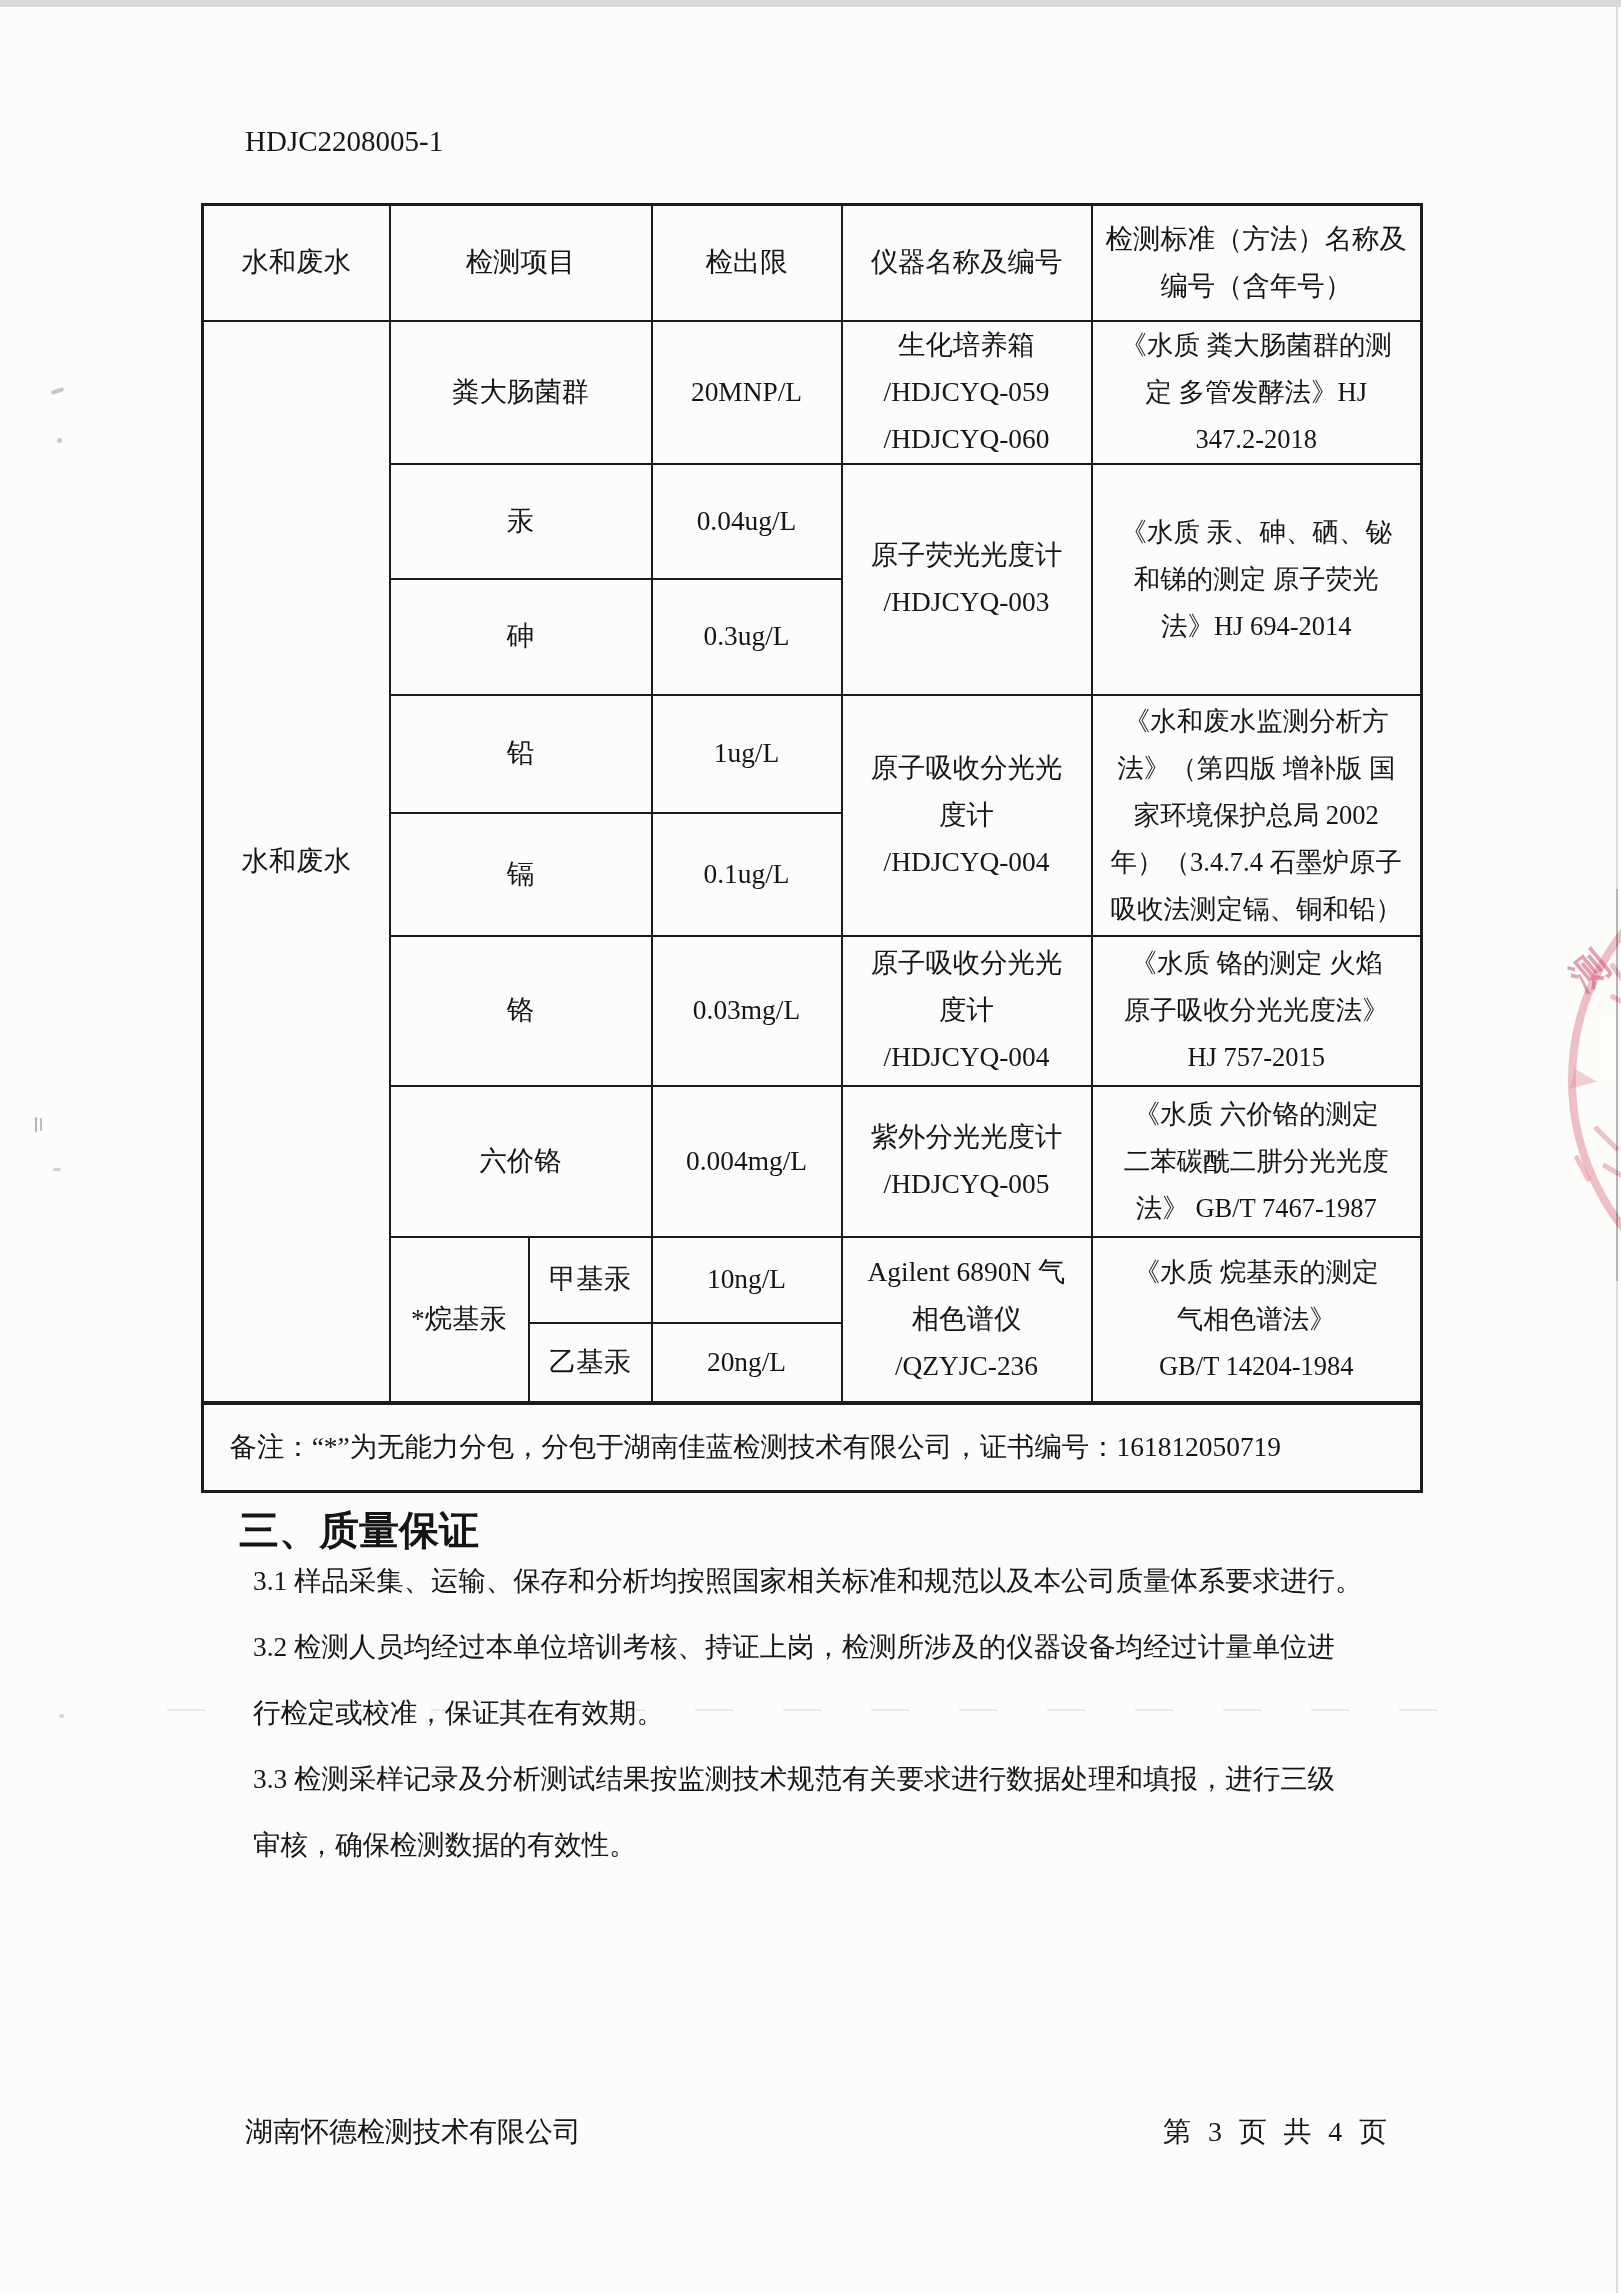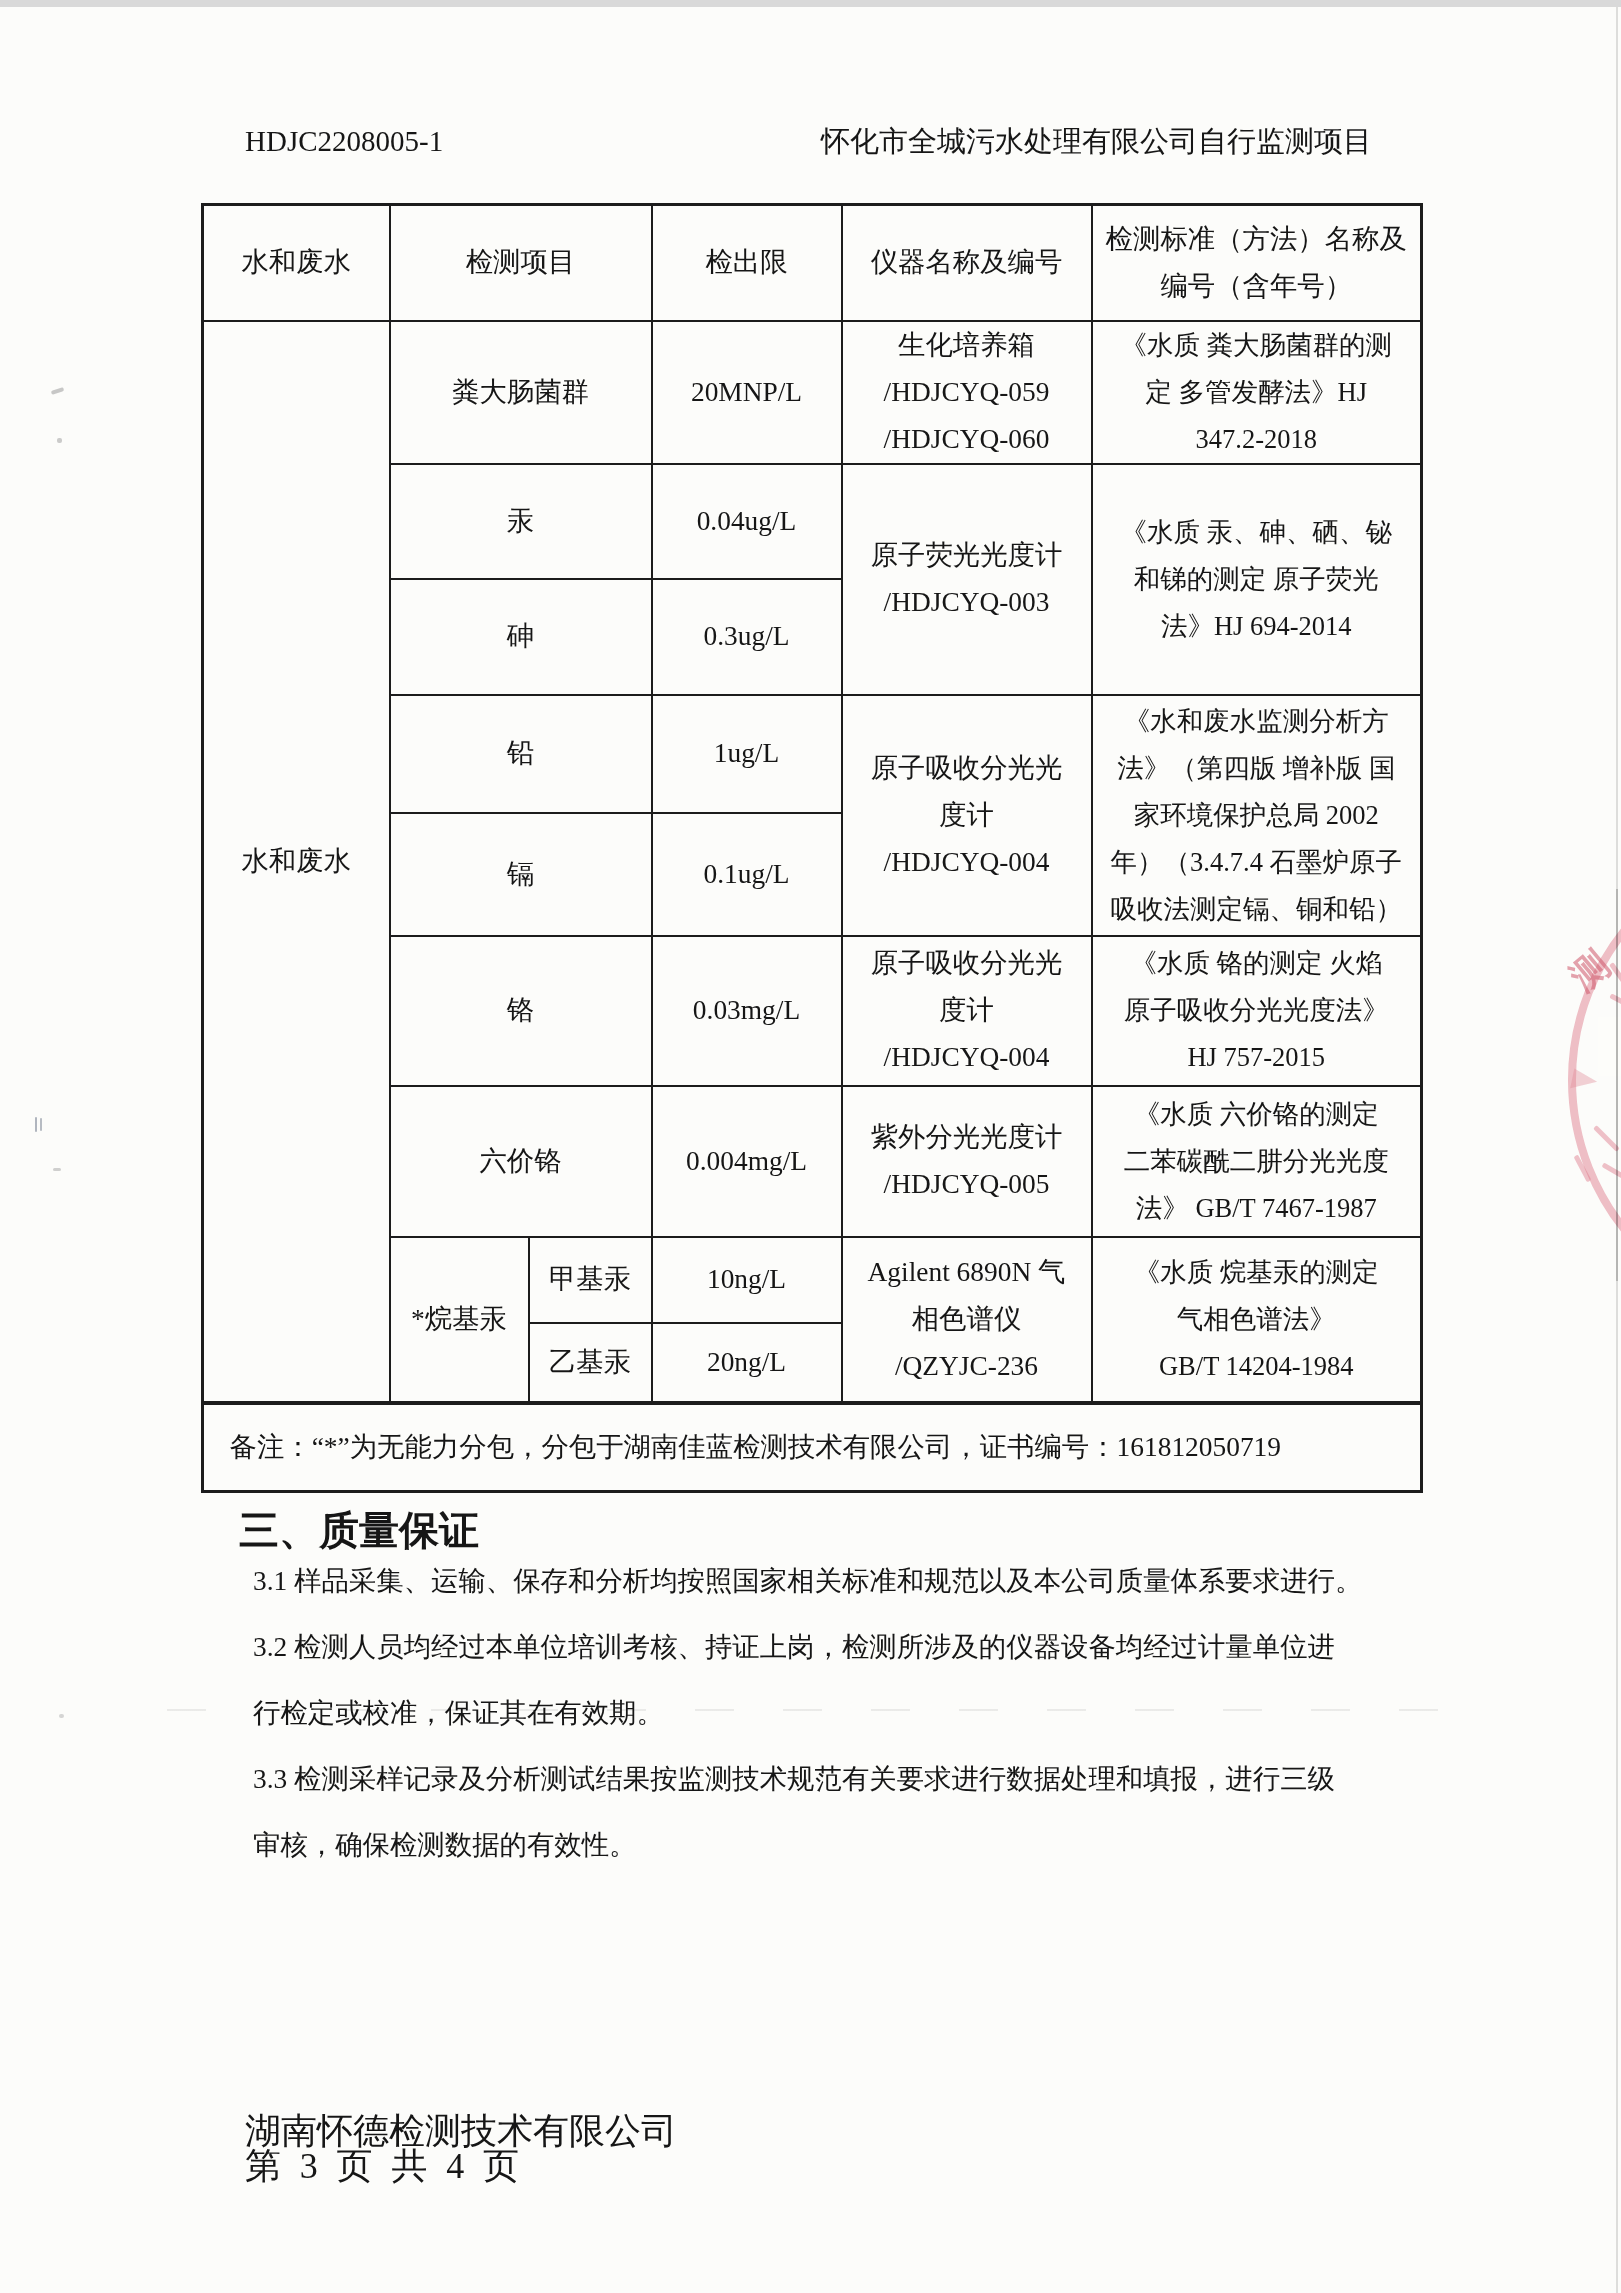--- a/index.html
+++ b/index.html
@@ -53,21 +53,21 @@
   .qa-text {
     position:absolute; left:253px; top:1541px; width:1137px;
     font-size:27.4px; line-height:66px;
   }
   .qa-text p { margin:0; white-space:pre-line; }
 
   
   .doc-footer {
     position:absolute; top:2107px; left:245px; right:229px;
     display:flex; justify-content:space-between;
-    font-size:36px; line-height:35px;flex-direction:column;
+    font-size:28px; line-height:35px;
   }
   .doc-footer .page-no { letter-spacing:4.9px; }
 
   
   .stamp-arc {
     position:absolute; left:1568px; top:830px;
     width:470px; height:470px; border-radius:50%;
     border:8.8px solid rgba(224,128,143,0.50);
   }
   .stamp-char {
@@ -98,21 +98,20 @@
     background:rgba(0,0,0,0.18);
   }
 </style>
 </head>
 <body>
 
 <div class="page">
 
   <div class="doc-header">
     <span>HDJC2208005-1</span>
-    <span>怀化市全城污水处理有限公司自行监测项目</span>
   </div>
 
   <table class="report">
     <colgroup>
       <col style="width:187px">
         <col style="width:139px">
         <col style="width:123px">
       <col style="width:190px">
         <col style="width:250px">
         <col style="width:330px">

